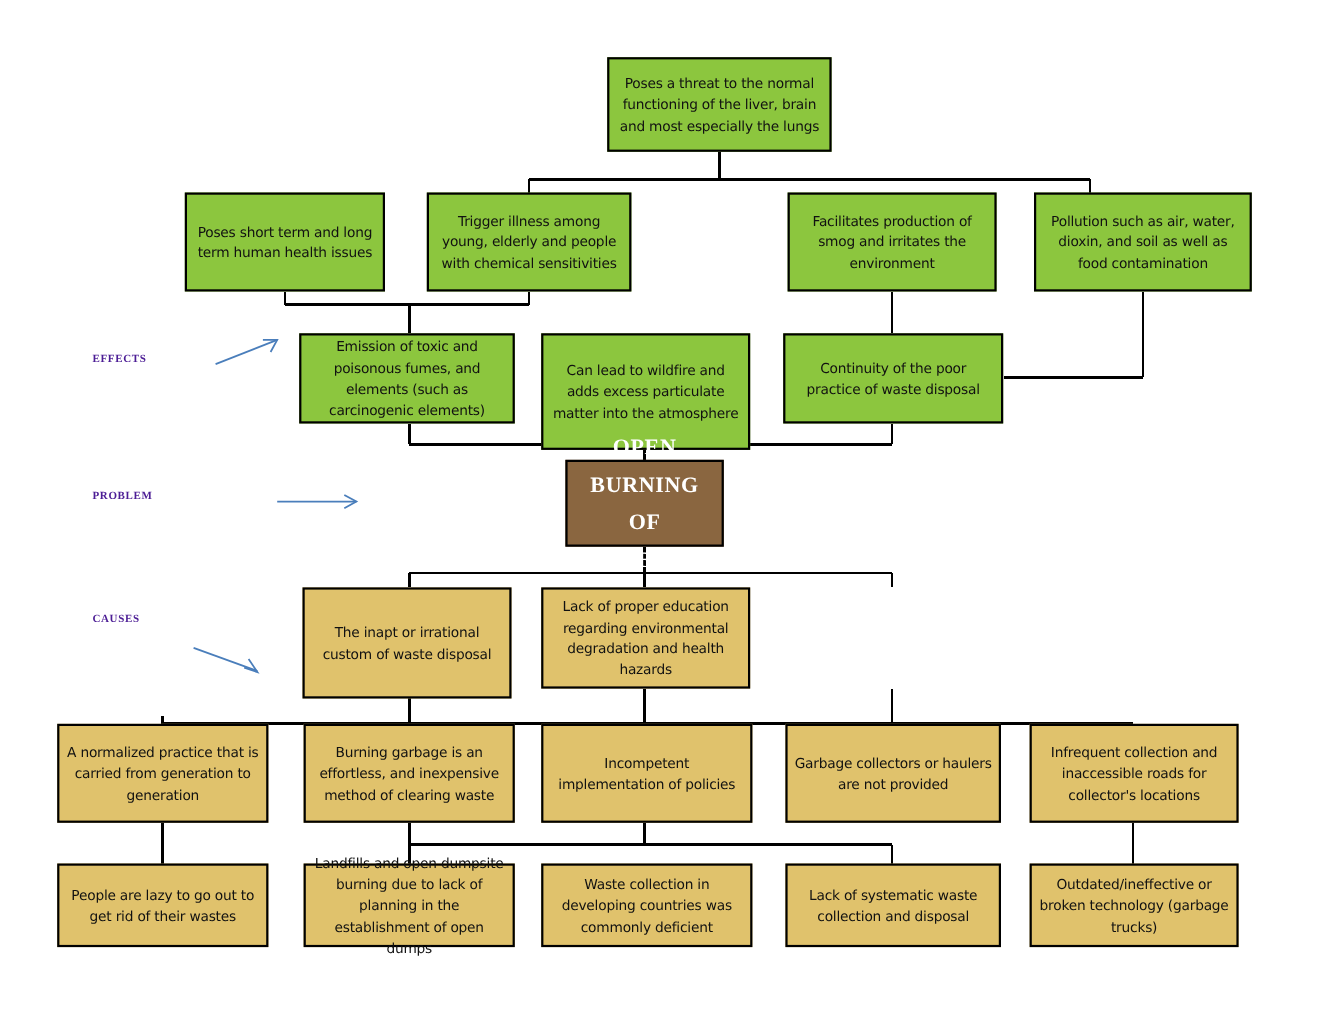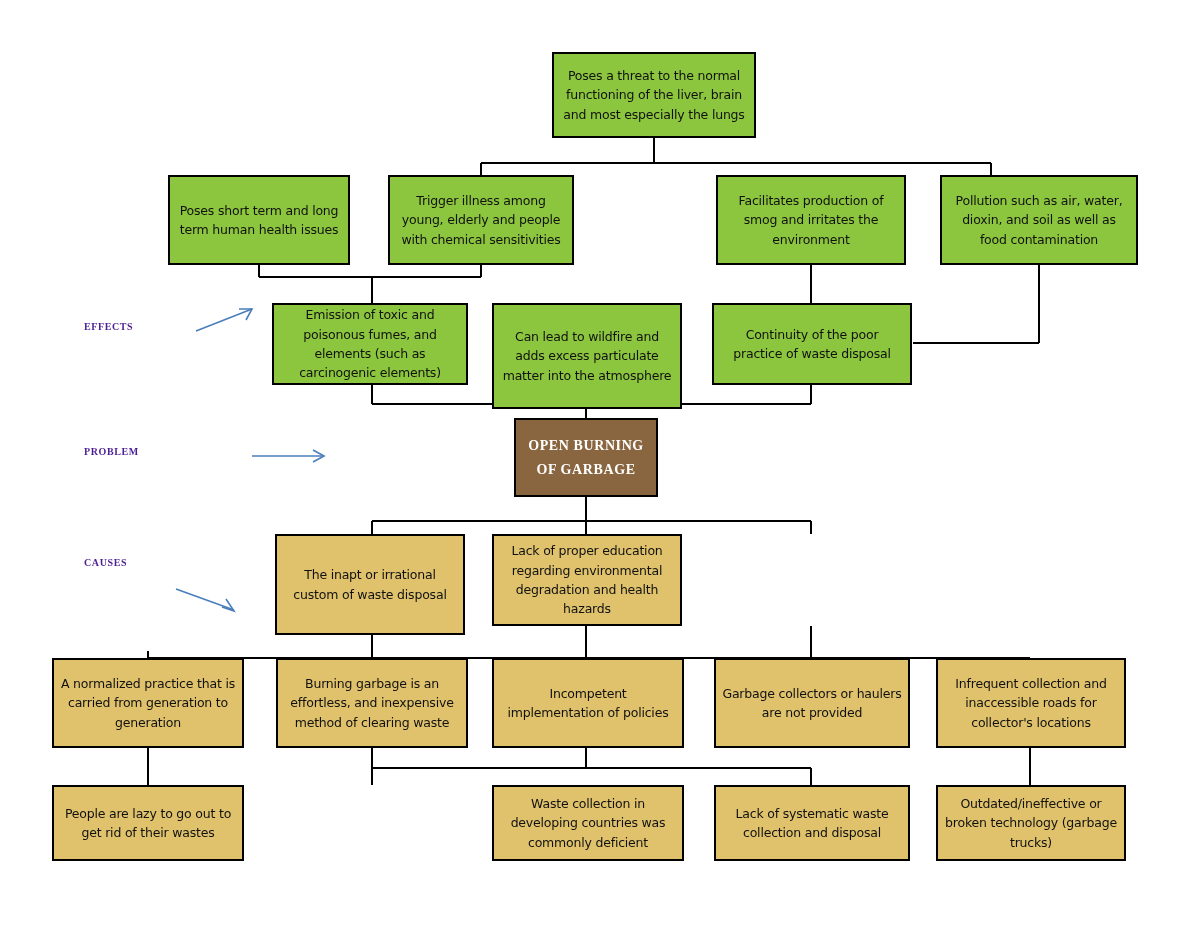--- a/index.html
+++ b/index.html
@@ -24,21 +24,21 @@
     letter-spacing:-0.2px;
     z-index:3;
   }
   .effect{background:#8CC63E;}
   .cause{background:#E0C26C;}
   .problem{
     background:#8A6640;
     color:#ffffff;
     font-family:"Liberation Serif", serif;
     font-weight:bold;
-    font-size:14px;
+    font-size:20px;
     letter-spacing:0.6px;
     line-height:1.7;
     border:2px solid #000000;
   }
   .node span{display:block;}
   .side-label{
     position:absolute;
     font-family:"Liberation Serif", serif;
     font-weight:bold;
     font-size:10px;
@@ -168,20 +168,23 @@
   <div class="node cause" style="left:714px;top:658px;width:196px;height:90px;">
     <span>Garbage collectors or haulers are not provided</span>
   </div>
   <div class="node cause" style="left:936px;top:658px;width:190px;height:90px;">
     <span>Infrequent collection and inaccessible roads for collector's locations</span>
   </div>
 
   <div class="node cause" style="left:52px;top:785px;width:192px;height:76px;">
     <span>People are lazy to go out to get rid of their wastes</span>
   </div>
+  <div class="node cause" style="left:276px;top:785px;width:192px;height:76px;">
+    <span>Landfills and open dumpsite burning due to lack of planning in the establishment of open dumps</span>
+  </div>
   <div class="node cause" style="left:492px;top:785px;width:192px;height:76px;">
     <span>Waste collection in developing countries was commonly deficient</span>
   </div>
   <div class="node cause" style="left:714px;top:785px;width:196px;height:76px;">
     <span>Lack of systematic waste collection and disposal</span>
   </div>
   <div class="node cause" style="left:936px;top:785px;width:190px;height:76px;justify-content:center;">
     <span>Outdated/ineffective or broken technology (garbage trucks)</span>
   </div>
 

